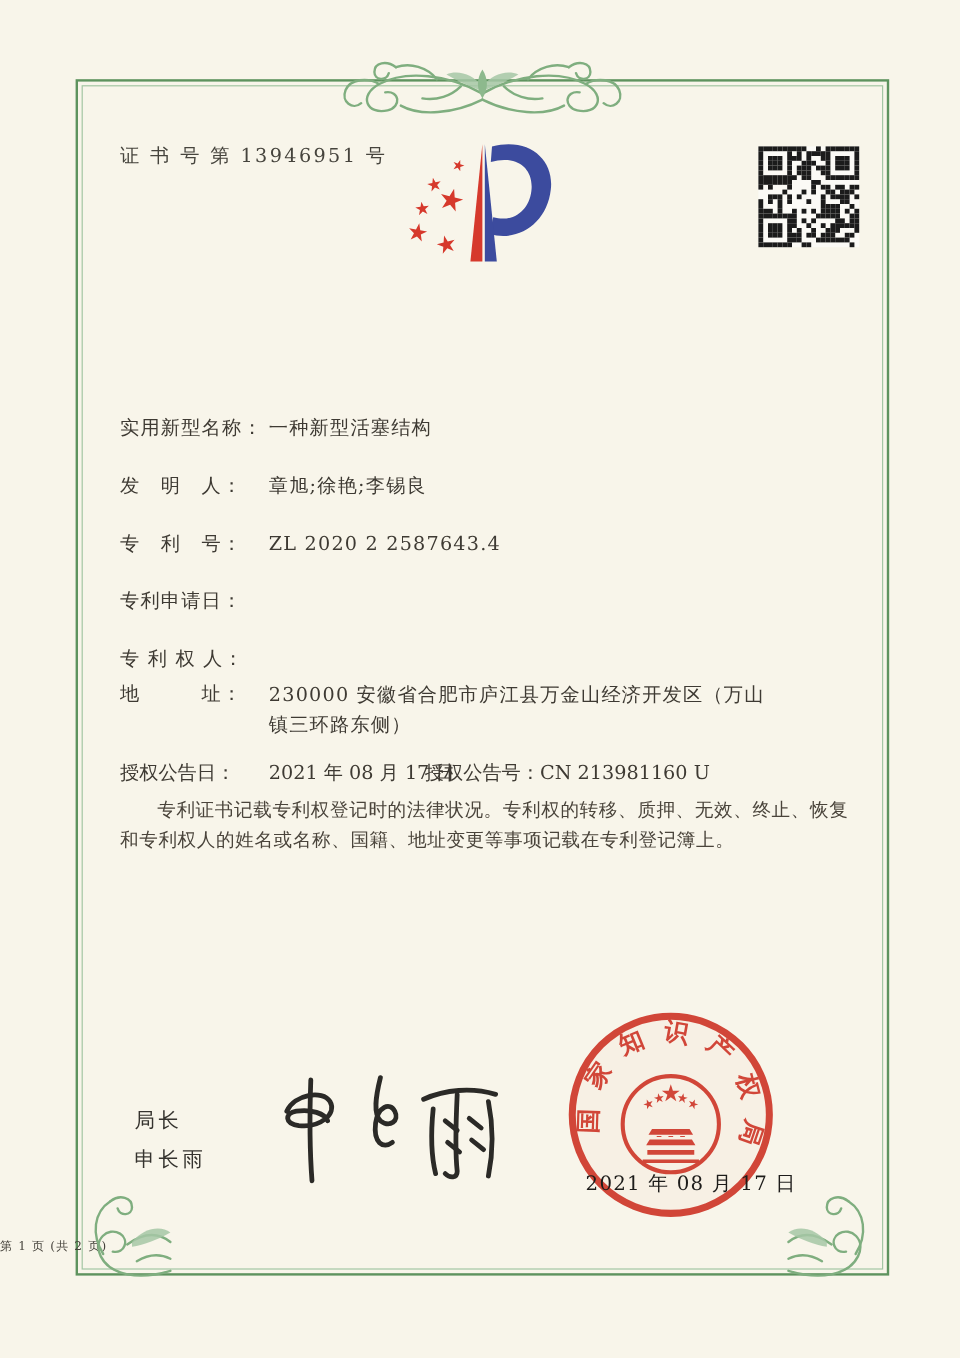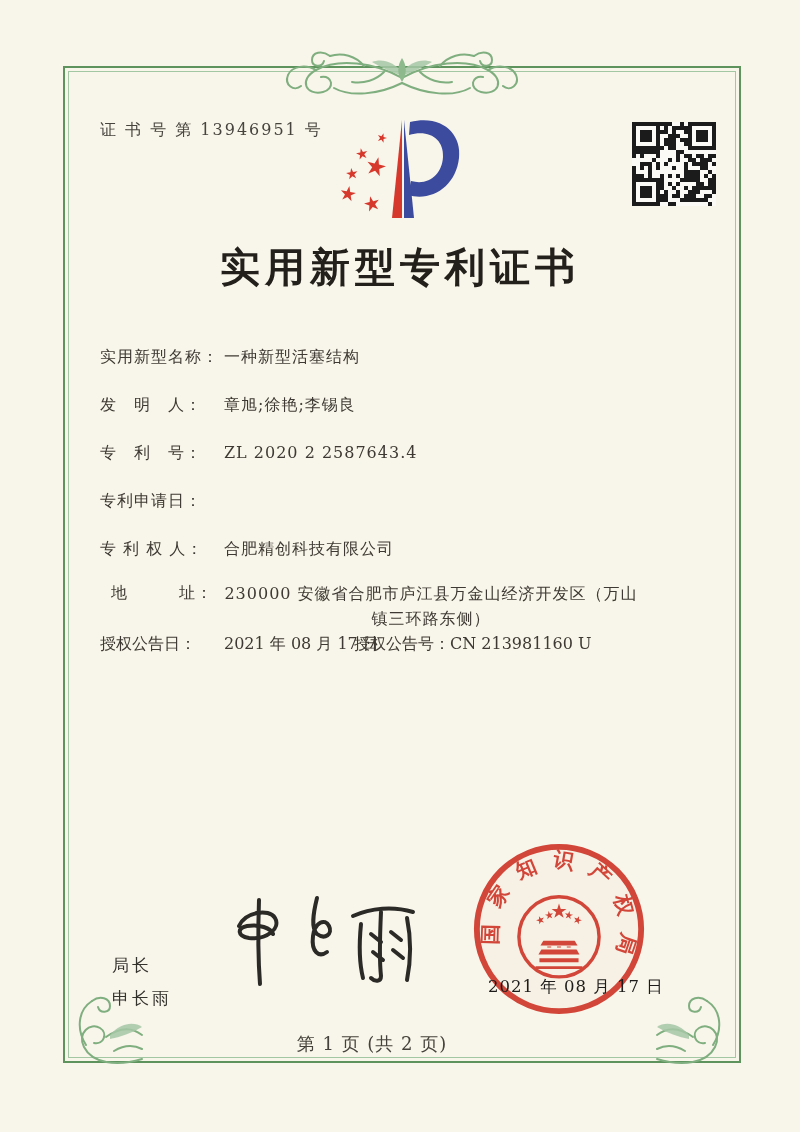--- a/index.html
+++ b/index.html
@@ -47,43 +47,43 @@
   
   .fields{position:absolute;left:100px;top:345px;width:616px;font-size:16px;color:#3e3a33;}
   .frow{position:absolute;left:0;display:flex;align-items:flex-start;line-height:23px;}
   .frow .lab{flex:none;width:124px;letter-spacing:1px;}
   .frow .val{letter-spacing:1px;}
   .frow-0{top:0;}
   .frow-1{top:48px;}
   .frow-2{top:96px;}
   .frow-3{top:144px;}
   .frow-4{top:192px;}
-  .frow-5{top:236px;text-align:center;}
+  .frow-5{top:221px;}
   .frow-5 .val{display:inline-block;width:414px;line-height:25px;}
   .grant-row{position:absolute;left:0;top:287px;width:616px;line-height:23px;}
   .grant-pair2{position:absolute;left:254px;top:0;}
   
   .body-text{
     position:absolute;left:100px;top:663px;width:618px;
     font-size:15.5px;line-height:24.5px;color:#4a443b;letter-spacing:.5px;
   }
   .body-text p{margin:0;text-indent:2em;}
   
-  .sig-labels{position:absolute;left:112px;top:918px;font-size:17px;color:#35332e;line-height:33px;letter-spacing:3px;margin-top:31px;}
+  .sig-labels{position:absolute;left:112px;top:918px;font-size:17px;color:#35332e;line-height:33px;letter-spacing:3px;}
   .sig-hand{position:absolute;left:225px;top:886px;}
   
   .seal{position:absolute;left:470px;top:841px;opacity:.93;}
   .seal-date{
     position:absolute;left:488px;top:976px;
     font-size:16.5px;color:#1d1c1a;letter-spacing:1px;z-index:5;
   }
   
   .page-indicator{
     position:absolute;left:0;right:56px;top:1032px;
-    text-align:center;font-size:18px;color:#45423b;letter-spacing:1px;
+    font-size:10px;color:#45423b;letter-spacing:1px;
   }
   .back-note{
     position:absolute;left:0;right:56px;top:1082px;
     text-align:center;font-size:15px;color:#4a453c;letter-spacing:2px;
   }
 </style>
 </head>
 <body>
 
 <div class="page">
@@ -390,55 +390,54 @@
       <i style="grid-area:21/3"></i>
       <i style="grid-area:21/4"></i>
       <i style="grid-area:21/5"></i>
       <i style="grid-area:21/6"></i>
       <i style="grid-area:21/7"></i>
       <i style="grid-area:21/10"></i>
       <i style="grid-area:21/11"></i>
       <i style="grid-area:21/20"></i>
     </div>
 
-  <div class="title">实用新型专利证书</div>
 
   <div class="fields">
     <div class="frow frow-0">
       <span class="lab">实用新型名称：</span>
       <span class="val">一种新型活塞结构</span>
     </div>
     <div class="frow frow-1">
       <span class="lab">发　明　人：</span>
       <span class="val">章旭;徐艳;李锡良</span>
     </div>
     <div class="frow frow-2">
       <span class="lab">专　利　号：</span>
       <span class="val">ZL 2020 2 2587643.4</span>
     </div>
     <div class="frow frow-3">
       <span class="lab">专利申请日：</span>
     </div>
     <div class="frow frow-4">
       <span class="lab">专 利 权 人：</span>
-      <span class="val">合肥精创科技有限公司</span>
     </div>
     <div class="frow frow-5">
       <span class="lab">地　　　址：</span>
       <span class="val">230000 安徽省合肥市庐江县万金山经济开发区（万山镇三环路东侧）</span>
     </div>
     <div class="grant-row">
       <span class="lab" style="display:inline-block;width:124px;">授权公告日：</span><span>2021 年 08 月 17 日</span>
       <span class="grant-pair2">
         <span>授权公告号：</span><span>CN 213981160 U</span>
       </span>
     </div>
   </div>
 
   <div class="body-text">
+    <p>专利证书记载专利权登记时的法律状况。专利权的转移、质押、无效、终止、恢复和专利权人的姓名或名称、国籍、地址变更等事项记载在专利登记簿上。</p>
   </div>
 
   <div class="sig-labels">
     <div>局长</div>
     <div>申长雨</div>
   </div>
   <svg class="sig-hand" width="210" height="104" viewBox="0 0 210 100">
     <g stroke="#2b2a27" stroke-width="4" fill="none" stroke-linecap="round" stroke-linejoin="round">
       <path d="M14 38 C 20 24, 44 20, 50 30 C 56 40, 42 52, 24 50 C 12 48, 12 40, 22 38 C 34 36, 46 40, 48 46"></path>
       <path d="M34 12 C 33 40, 33 70, 35 96"></path>

